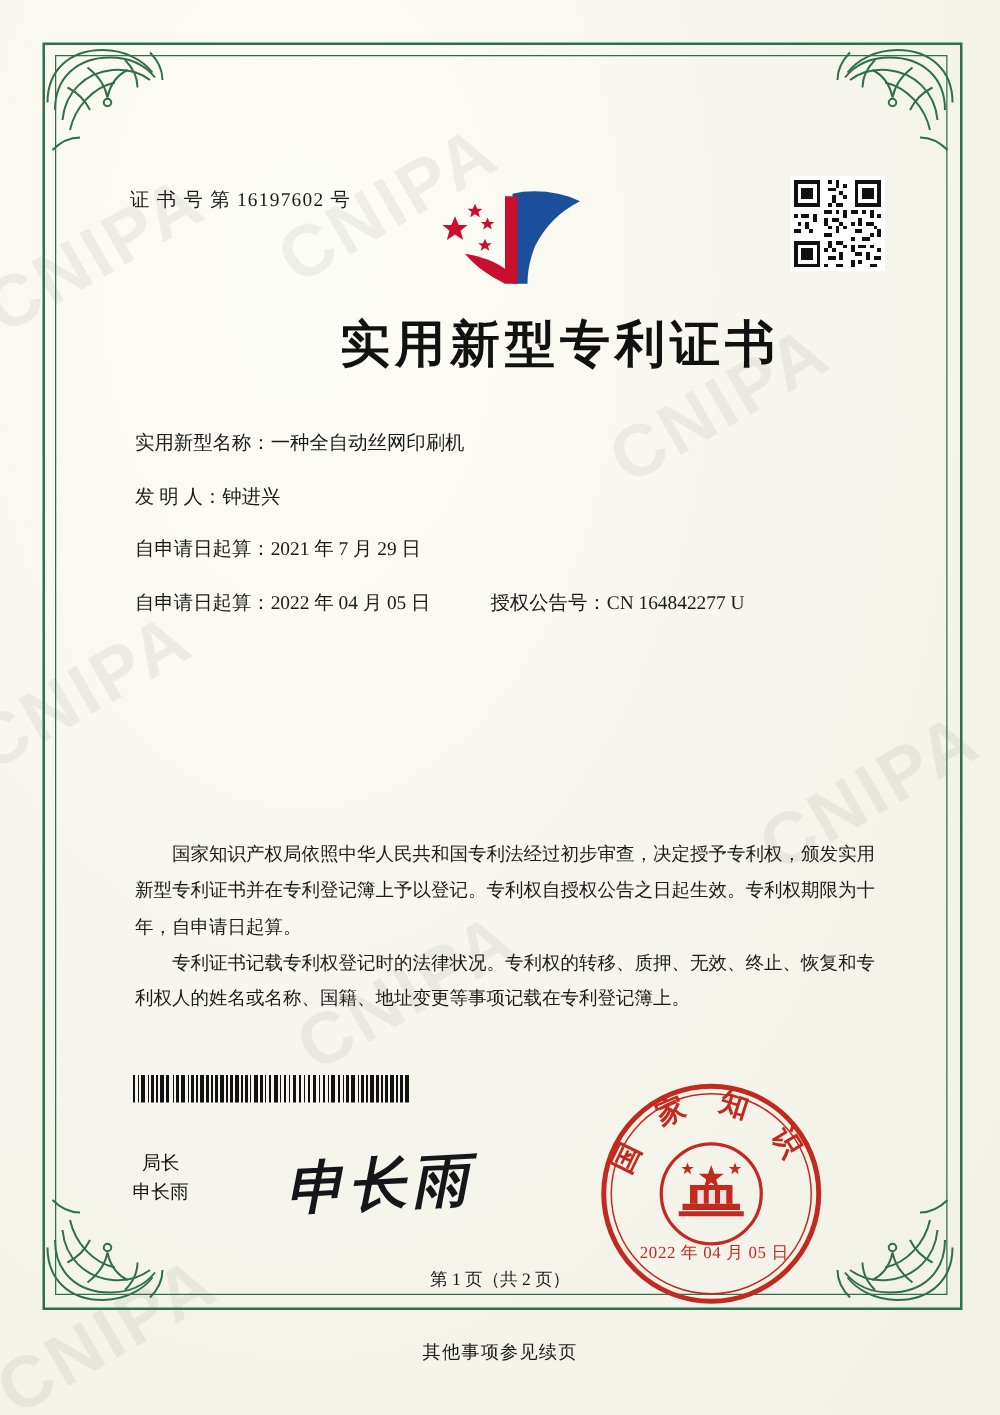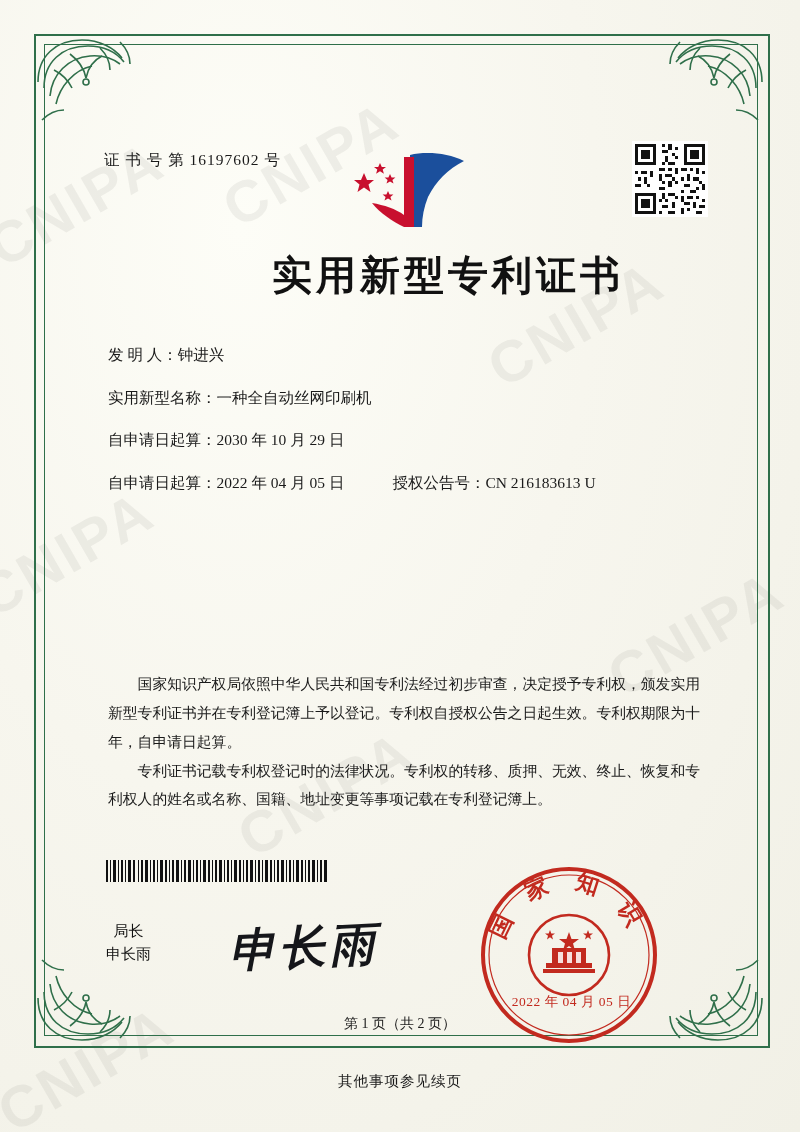--- a/index.html
+++ b/index.html
@@ -370,30 +370,30 @@
           <rect x="18" y="22" width="1" height="1"></rect>
             <rect x="21" y="23" width="2" height="1"></rect>
         </g>
       </svg>
     </div>
 
     <div class="title">实用新型专利证书</div>
 
     <div class="fields">
       <div class="field-row">
+        <span class="f-label">实用新型名称：</span><span class="f-val">一种全自动丝网印刷机</span>
+      </div>
+      <div class="field-row">
         <span class="f-label">发  明  人：</span><span class="f-val">钟进兴</span>
       </div>
       <div class="field-row">
-        <span class="f-label">实用新型名称：</span><span class="f-val">一种全自动丝网印刷机</span>
-      </div>
-      <div class="field-row">
-        <span class="f-label">自申请日起算：</span><span class="f-val">2030 年 10 月 29 日</span>
+        <span class="f-label">自申请日起算：</span><span class="f-val">2021 年 7 月 29 日</span>
       </div>
       <div class="field-row row-inline">
-        <span class="f-label">自申请日起算：</span><span class="f-val">2022 年 04 月 05 日</span><span class="seg2">授权公告号：</span><span class="f-val">CN 216183613 U</span>
+        <span class="f-label">自申请日起算：</span><span class="f-val">2022 年 04 月 05 日</span><span class="seg2">授权公告号：</span><span class="f-val">CN 164842277 U</span>
       </div>
     </div>
 
     <div class="paras">
       <p>国家知识产权局依照中华人民共和国专利法经过初步审查，决定授予专利权，颁发实用新型专利证书并在专利登记簿上予以登记。专利权自授权公告之日起生效。专利权期限为十年，自申请日起算。</p>
       <p>专利证书记载专利权登记时的法律状况。专利权的转移、质押、无效、终止、恢复和专利权人的姓名或名称、国籍、地址变更等事项记载在专利登记簿上。</p>
     </div>
 
     <div class="barcode">
       <svg viewBox="0 0 222 22" shape-rendering="crispEdges">

